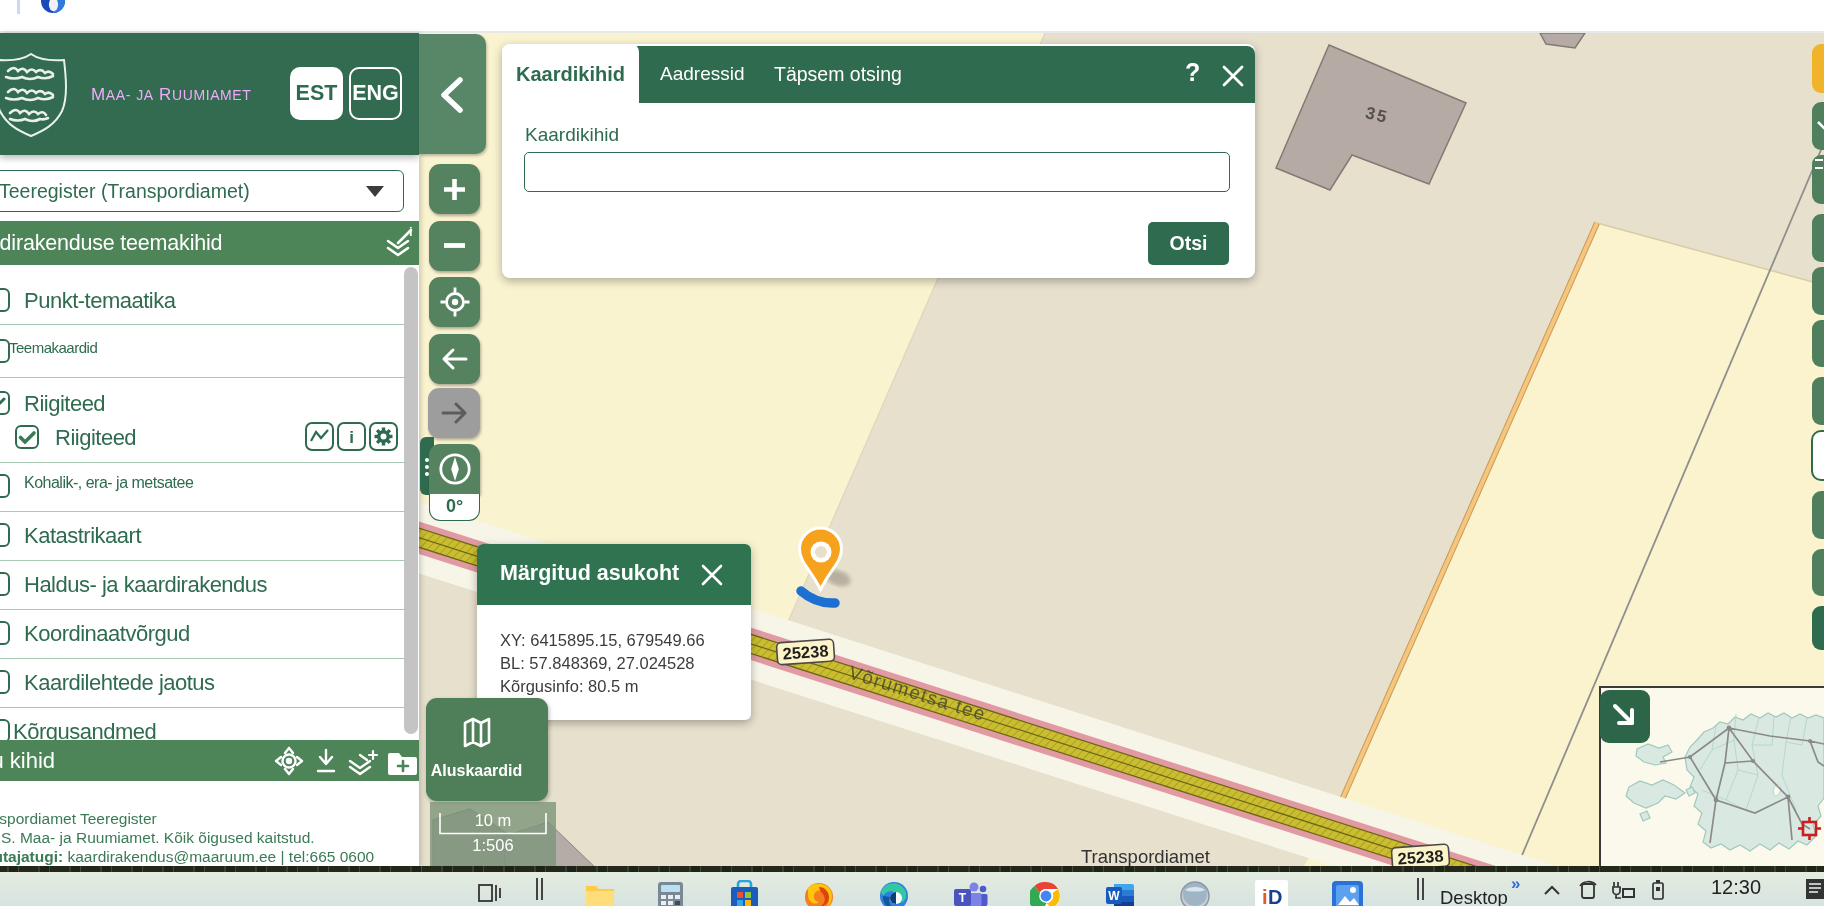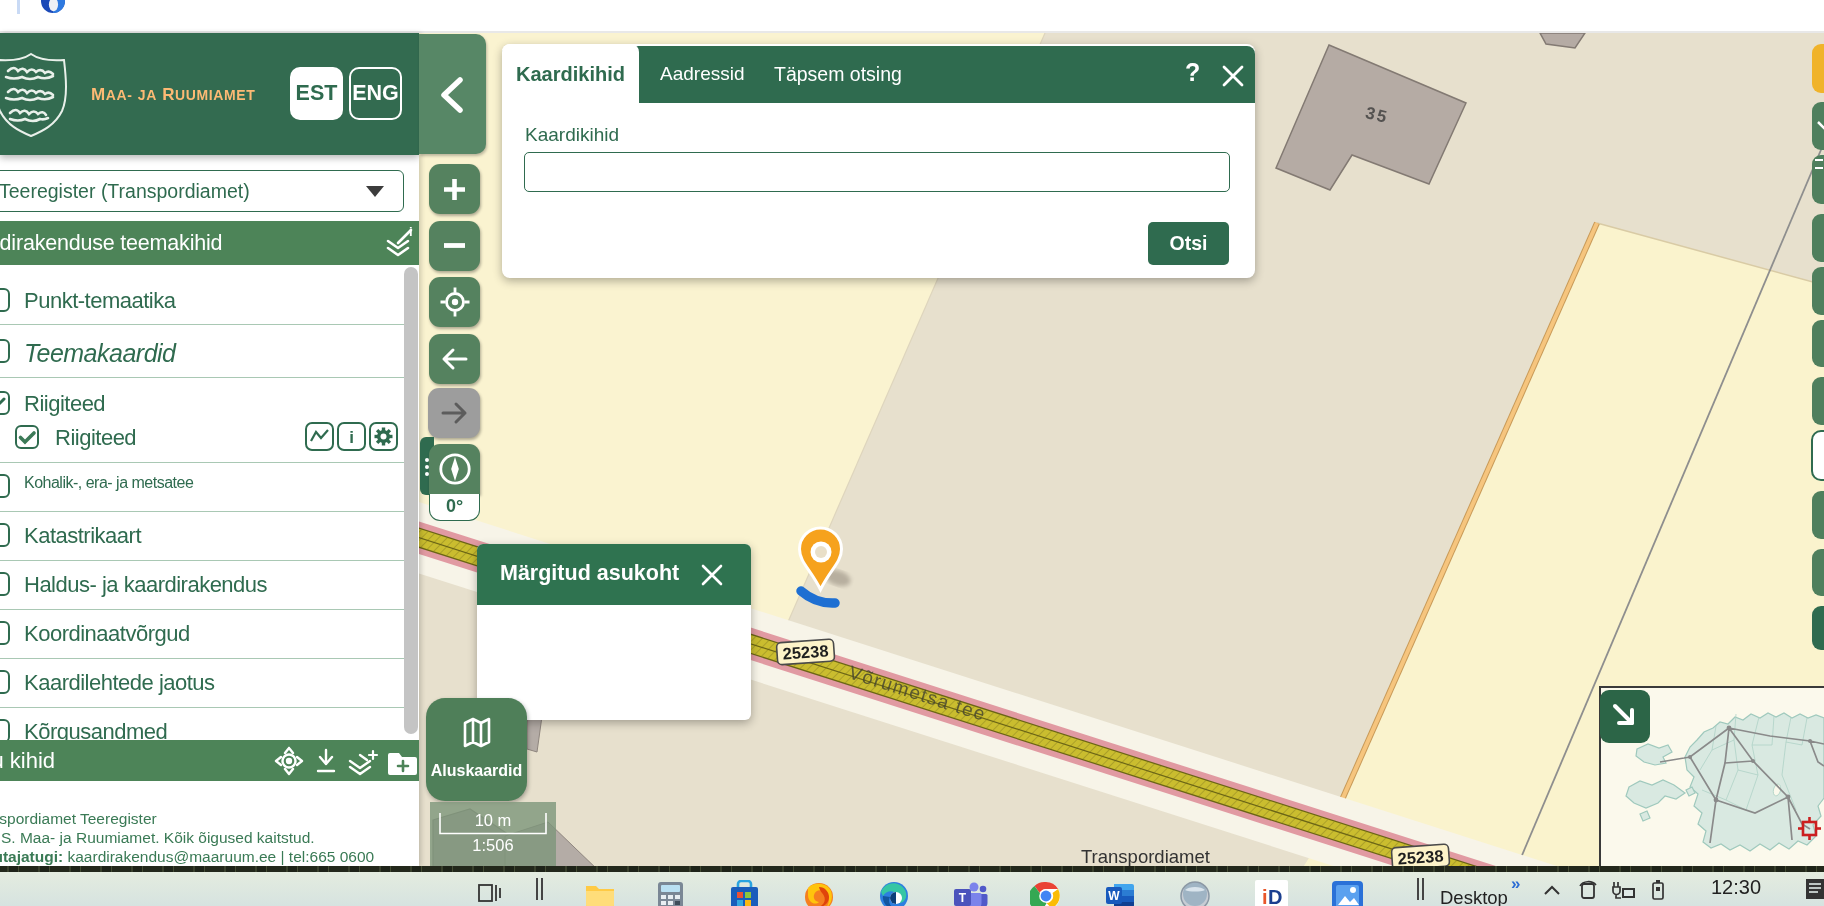--- a/index.html
+++ b/index.html
@@ -139,21 +139,21 @@
 
     <div class="abs" style="left:0;top:0;width:419px;height:122px;background:#336b50;box-shadow:0 3px 7px rgba(0,0,0,0.28);">
       <svg class="abs" style="left:-10px;top:18px;" width="82" height="88" viewBox="0 0 82 88">
         <path d="M41,3 C34,8 22,10 8,9 C6,26 4,46 10,60 C17,74 29,80 41,85 C53,80 65,74 72,60 C78,46 76,26 74,9 C60,10 48,8 41,3 Z" fill="none" stroke="#e9f0ea" stroke-width="2"></path>
         <g stroke="#e9f0ea" stroke-width="2.6" fill="none" stroke-linecap="round">
           <path d="M18,20 q6,-6 10,0 q5,-5 9,1 q5,-5 9,0 q5,-4 9,1 q4,-3 8,1 M16,26 q8,3 16,0 q8,4 16,0 q8,3 15,-1"></path>
           <path d="M18,41 q6,-6 10,0 q5,-5 9,1 q5,-5 9,0 q5,-4 9,1 q4,-3 8,1 M16,47 q8,3 16,0 q8,4 16,0 q8,3 15,-1"></path>
           <path d="M20,62 q6,-6 10,0 q5,-5 9,1 q5,-5 9,0 q5,-4 8,1 M20,68 q8,3 15,0 q8,4 15,0 q4,1 8,-1"></path>
         </g>
       </svg>
-      <div class="abs" style="left:91px;top:52px;width:200px;font-size:17px;font-weight:bold;letter-spacing:0.6px;color:#fdba74;">M<span style="font-size:14px;">AA-</span> <span style="font-size:14px;">JA</span> R<span style="font-size:14px;">UUMIAMET</span></div>
+      <div class="abs" style="left:91px;top:52px;width:200px;font-size:17px;font-weight:normal;letter-spacing:0.6px;color:#f0abfc;">M<span style="font-size:14px;">AA-</span> <span style="font-size:14px;">JA</span> R<span style="font-size:14px;">UUMIAMET</span></div>
       <div class="abs" style="left:290px;top:34px;width:53px;height:53px;background:#ffffff;border-radius:10px;color:#2f6b4f;font-size:21.5px;font-weight:bold;text-align:center;line-height:53px;">EST</div>
       <div class="abs" style="left:349px;top:34px;width:53px;height:53px;border:2.5px solid #ffffff;border-radius:10px;color:#ffffff;font-size:21.5px;font-weight:bold;text-align:center;line-height:48px;">ENG</div>
     </div>
 
     <div class="abs" style="left:-30px;top:137px;width:434px;height:42px;border:1.5px solid #2f6b4f;border-radius:6px;"></div>
     <div class="abs" style="left:-1px;top:147px;font-size:19.5px;color:#2f6b4f;">Teeregister (Transpordiamet)</div>
     <div class="abs" style="left:366px;top:153px;width:0;height:0;border-left:9px solid transparent;border-right:9px solid transparent;border-top:11px solid #3c3c3c;"></div>
 
     <div class="abs" style="left:0;top:188px;width:419px;height:44px;background:#4d8458;">
       <div class="abs" style="left:-45px;top:10px;font-size:21.5px;letter-spacing:-0.2px;color:#ffffff;">Kaardirakenduse teemakihid</div>
@@ -165,21 +165,21 @@
         </g>
         <text x="25" y="9" font-size="13" fill="#fff" font-weight="bold" font-family="Liberation Sans">i</text>
       </svg>
     </div>
 
     <div class="abs" style="left:0;top:232px;width:419px;height:474px;">
       <div class="abs" style="left:-14px;top:23px;width:24px;height:24px;border:2px solid #2f6b4f;border-radius:6px;background:#fff;"></div>
       <div class="abs" style="left:24px;top:22.5px;font-size:22px;letter-spacing:-0.5px;color:#2f6b4f;">Punkt-temaatika</div>
       <div class="abs" style="left:0;top:59px;width:405px;border-top:1.5px solid #a9c8b4;"></div>
       <div class="abs" style="left:-14px;top:74px;width:24px;height:24px;border:2px solid #2f6b4f;border-radius:6px;background:#fff;"></div>
-      <div class="abs" style="left:24px;top:73.5px;font-size:25px;letter-spacing:-0.5px;color:#2f6b4f;font-style:italic;">Teemakaardid</div>
+      <div class="abs" style="left:9px;top:73.5px;font-size:15px;letter-spacing:-0.5px;color:#2f6b4f;">Teemakaardid</div>
       <div class="abs" style="left:0;top:112px;width:405px;border-top:1.5px solid #a9c8b4;"></div>
       <svg class="abs" style="left:-14px;top:126px;" width="24" height="24" viewBox="0 0 24 24">
           <rect x="1" y="1" width="22" height="22" rx="5" fill="#fff" stroke="#2f6b4f" stroke-width="2"></rect>
           <path d="M6,12 l4,4 8,-8" stroke="#2f6b4f" stroke-width="3" fill="none" stroke-linecap="round"></path>
         </svg>
       <div class="abs" style="left:24px;top:125.5px;font-size:22px;letter-spacing:-0.5px;color:#2f6b4f;">Riigiteed</div>
       <svg class="abs" style="left:15px;top:160px;" width="24" height="24" viewBox="0 0 24 24">
           <rect x="1" y="1" width="22" height="22" rx="5" fill="#fff" stroke="#2f6b4f" stroke-width="2"></rect>
           <path d="M5.5,12.5 l4.5,4.5 9,-9" stroke="#3c7a57" stroke-width="3.6" fill="none" stroke-linecap="round"></path>
         </svg>
@@ -215,21 +215,21 @@
       <div class="abs" style="left:-14px;top:307px;width:24px;height:24px;border:2px solid #2f6b4f;border-radius:6px;background:#fff;"></div>
       <div class="abs" style="left:24px;top:306.5px;font-size:22px;letter-spacing:-0.5px;color:#2f6b4f;">Haldus- ja kaardirakendus</div>
       <div class="abs" style="left:0;top:344px;width:405px;border-top:1.5px solid #a9c8b4;"></div>
       <div class="abs" style="left:-14px;top:356px;width:24px;height:24px;border:2px solid #2f6b4f;border-radius:6px;background:#fff;"></div>
       <div class="abs" style="left:24px;top:355.5px;font-size:22px;letter-spacing:-0.5px;color:#2f6b4f;">Koordinaatvõrgud</div>
       <div class="abs" style="left:0;top:393px;width:405px;border-top:1.5px solid #a9c8b4;"></div>
       <div class="abs" style="left:-14px;top:405px;width:24px;height:24px;border:2px solid #2f6b4f;border-radius:6px;background:#fff;"></div>
       <div class="abs" style="left:24px;top:404.5px;font-size:22px;letter-spacing:-0.5px;color:#2f6b4f;">Kaardilehtede jaotus</div>
       <div class="abs" style="left:0;top:442px;width:405px;border-top:1.5px solid #a9c8b4;"></div>
       <div class="abs" style="left:-14px;top:454px;width:24px;height:24px;border:2px solid #2f6b4f;border-radius:6px;background:#fff;"></div>
-      <div class="abs" style="left:24px;top:453.5px;font-size:22px;letter-spacing:-0.5px;color:#2f6b4f;">Kõrgusandmed</div>
+      <div class="abs" style="left:13px;top:453.5px;font-size:22px;letter-spacing:-0.5px;color:#2f6b4f;">Kõrgusandmed</div>
     </div>
 
     <div class="abs" style="left:404px;top:234px;width:14px;height:467px;background:#c4c4c4;border-radius:7px;"></div>
 
     <div class="abs" style="left:0;top:706.5px;width:419px;height:41.5px;background:#4d8458;">
       <div class="abs" style="left:-44px;top:8px;font-size:22px;color:#ffffff;">Minu kihid</div>
       <svg class="abs" style="left:272px;top:4px;" width="147" height="34" viewBox="0 0 147 34">
         <g stroke="#fff" stroke-width="2.4" fill="none" stroke-linecap="round" stroke-linejoin="round">
           <circle cx="17" cy="17" r="6.5"></circle>
           <circle cx="17" cy="17" r="2" fill="#fff"></circle>
@@ -315,23 +315,24 @@
     <div class="abs" style="left:646px;top:178px;width:81px;height:43px;background:#2f6b4f;border-radius:5px;color:#fff;font-size:19.5px;font-weight:bold;text-align:center;line-height:43px;">Otsi</div>
   </div>
 
   <div class="abs" style="left:477px;top:543.5px;width:274px;height:176px;border-radius:6px;background:#ffffff;box-shadow:0 3px 10px rgba(0,0,0,0.3);">
     <div class="abs" style="left:0;top:0;width:274px;height:61.5px;background:#2f7350;border-radius:6px 6px 0 0;padding-left:12px;">
       <div class="abs" style="left:23px;top:17px;font-size:21.5px;font-weight:bold;color:#ffffff;">Märgitud asukoht</div>
       <svg class="abs" style="left:223px;top:19px;" width="24" height="24" viewBox="0 0 24 24">
           <path d="M3,3 L21,21 M21,3 L3,21" stroke="#fff" stroke-width="2.6" stroke-linecap="round"></path>
         </svg>
     </div>
-  </div>
-
-  <div class="abs" style="left:426px;top:697.5px;width:101px;height:103.5px;background:#4f7f59;border-radius:19px;box-shadow:1px 2px 4px rgba(0,0,0,0.3);padding-left:48px;">
+    <div class="abs" style="left:23px;top:85px;font-size:16.5px;color:#3c3c3c;line-height:23px;">XY: 6415895.15, 679549.66<br>BL: 57.848369, 27.024528<br>Kõrgusinfo: 80.5 m</div>
+  </div>
+
+  <div class="abs" style="left:426px;top:697.5px;width:122px;height:103.5px;background:#4f7f59;border-radius:11px;box-shadow:1px 2px 4px rgba(0,0,0,0.3);padding-left:48px;">
     <svg class="abs" style="left:37px;top:19px;" width="28" height="31" viewBox="0 0 28 31">
       <path d="M2,6 L10,2 L18,6 L26,2 L26,25 L18,29 L10,25 L2,29 Z M10,2 V25 M18,6 V29" stroke="#fff" stroke-width="2.6" fill="none" stroke-linejoin="round"></path>
     </svg>
     <div class="abs" style="left:0;top:64px;width:101px;text-align:center;font-size:16px;font-weight:bold;color:#fff;">Aluskaardid</div>
   </div>
   <div class="abs" style="left:430px;top:802px;width:126px;height:66.5px;background:rgba(125,150,123,0.8);color:#fff;">
     <div class="abs" style="left:0;top:9px;width:126px;text-align:center;font-size:16.5px;">10 m</div>
     <svg class="abs" style="left:0;top:0;" width="126" height="40" viewBox="0 0 126 40">
         <path d="M10,11 V31.5 H116 V11" stroke="#fff" stroke-width="1.6" fill="none"></path>
       </svg>

